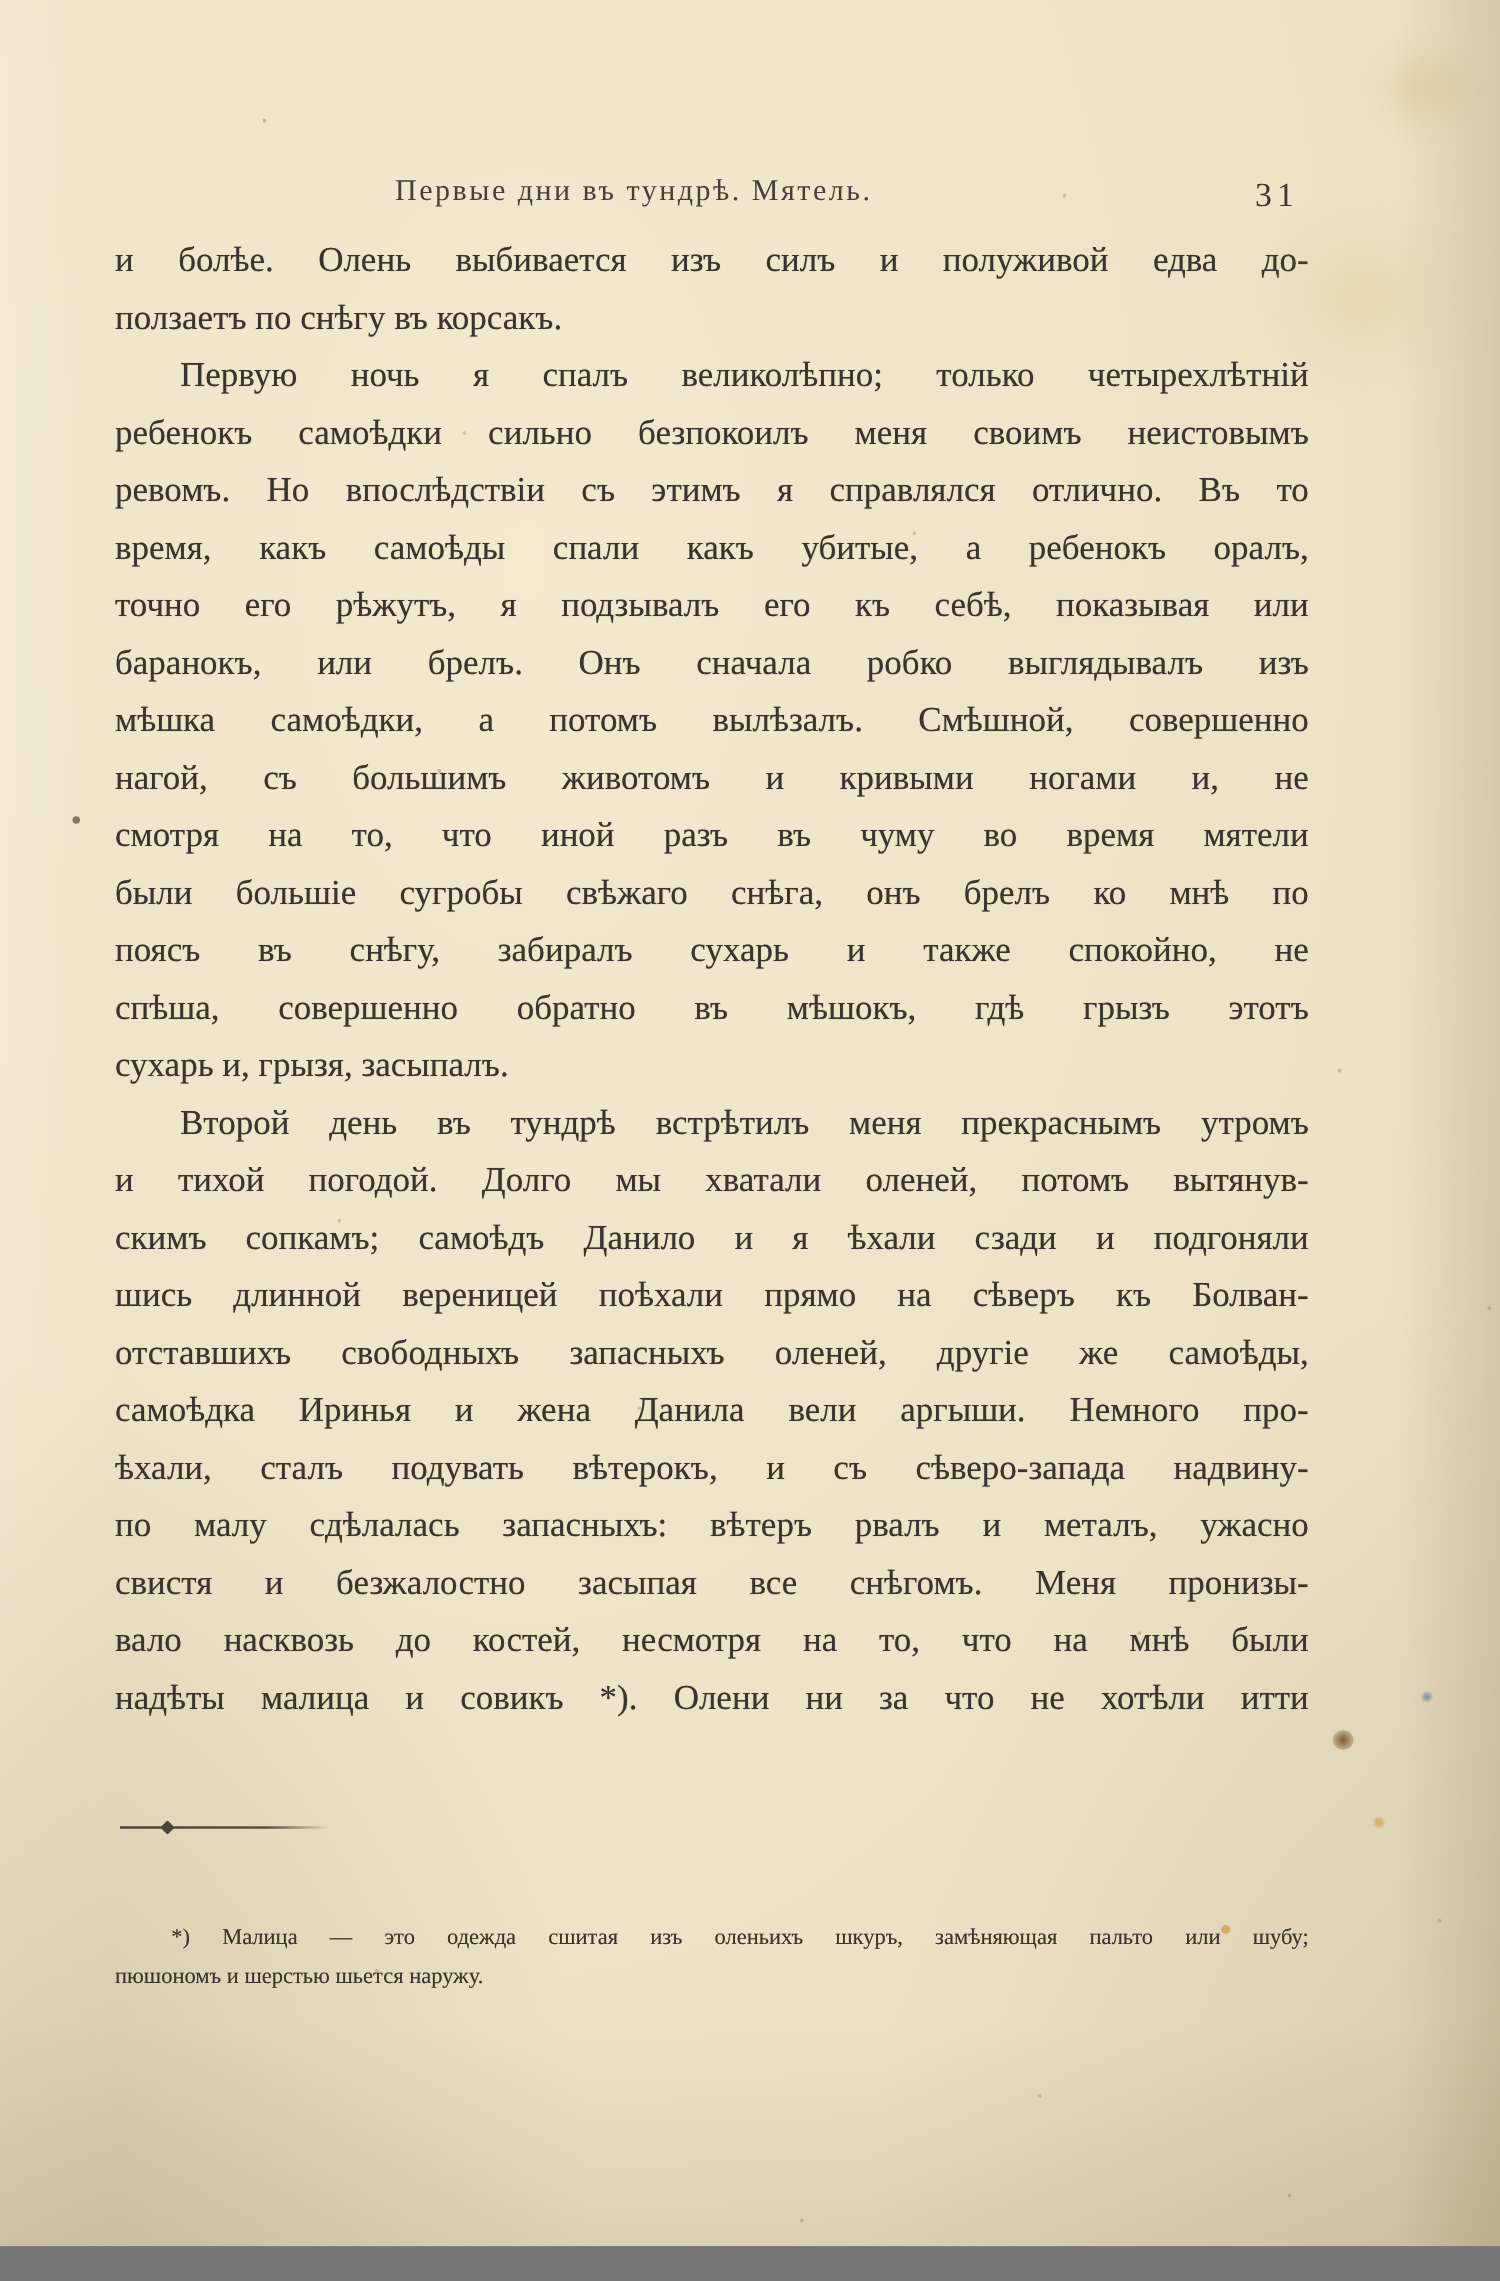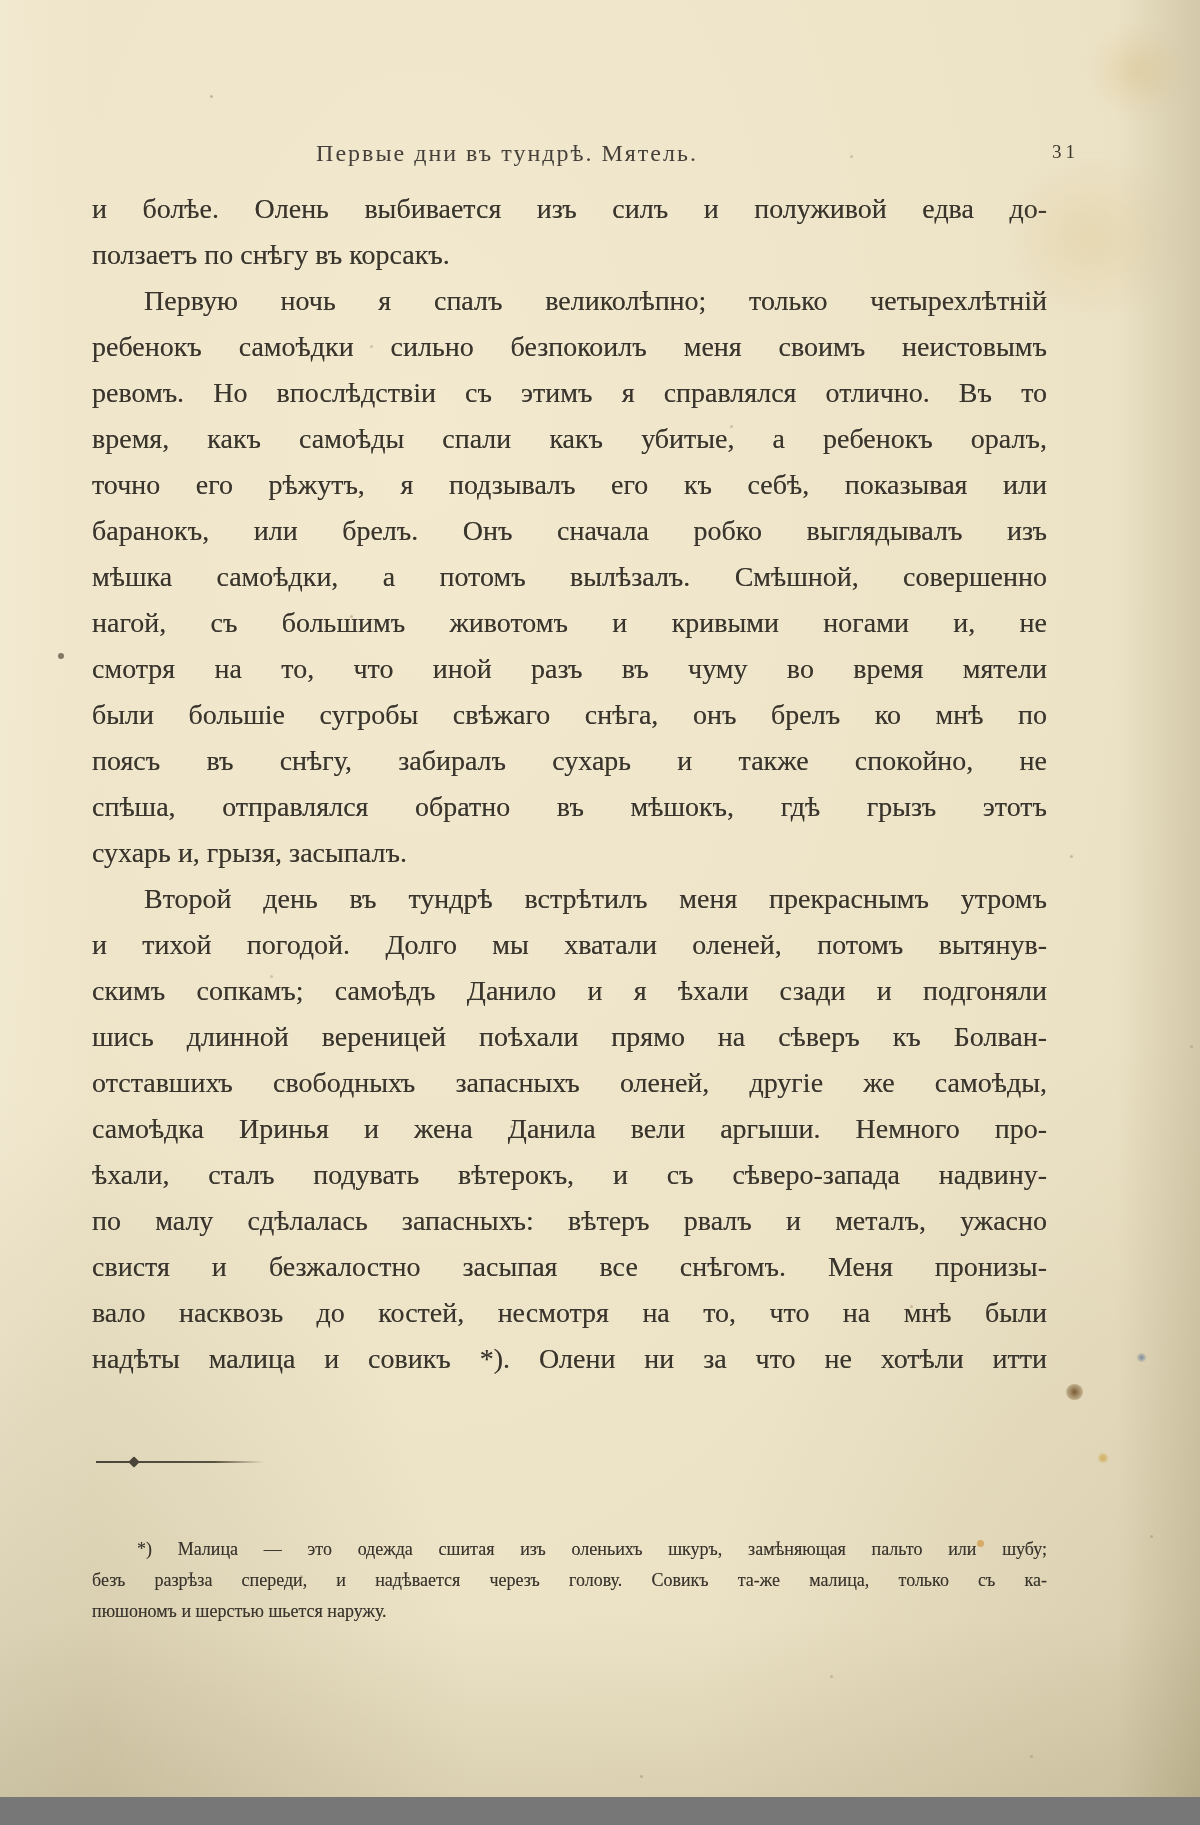--- a/index.html
+++ b/index.html
@@ -19,22 +19,22 @@
     color:#39352d;
   }
   .running-head{
     position:absolute; top:140px; left:92px; width:830px;
     text-align:center;
     font-size:24px; letter-spacing:2px;
     color:#45413a;
     white-space:nowrap;
   }
   .page-number{
-    position:absolute; top:141px; left:1052px;
-    font-size:19px; letter-spacing:4px; color:#3d392f;
+    position:absolute; top:141px; left:1004px;
+    font-size:27px; letter-spacing:4px; color:#3d392f;
   }
   .textblock{
     position:absolute; top:186px; left:92px; width:955px;
     font-size:28px; line-height:46px;
     text-shadow:0 0 .6px rgba(57,53,45,.55);
   }
   .para{margin:0;}
   .para.indent .line:first-child{text-indent:52px;}
   .line{
     text-align:justify;
@@ -103,21 +103,21 @@
         <div class="line">ребенокъ самоѣдки сильно безпокоилъ меня своимъ неистовымъ</div>
         <div class="line">ревомъ. Но впослѣдствіи съ этимъ я справлялся отлично. Въ то</div>
         <div class="line">время, какъ самоѣды спали какъ убитые, а ребенокъ оралъ,</div>
         <div class="line">точно его рѣжутъ, я подзывалъ его къ себѣ, показывая или</div>
         <div class="line">баранокъ, или брелъ. Онъ сначала робко выглядывалъ изъ</div>
         <div class="line">мѣшка самоѣдки, а потомъ вылѣзалъ. Смѣшной, совершенно</div>
         <div class="line">нагой, съ большимъ животомъ и кривыми ногами и, не</div>
         <div class="line">смотря на то, что иной разъ въ чуму во время мятели</div>
         <div class="line">были большіе сугробы свѣжаго снѣга, онъ брелъ ко мнѣ по</div>
         <div class="line">поясъ въ снѣгу, забиралъ сухарь и также спокойно, не</div>
-        <div class="line">спѣша, отправлялся обратно въ мѣшокъ, гдѣ грызъ этотъ</div>
+        <div class="line">спѣша, совершенно обратно въ мѣшокъ, гдѣ грызъ этотъ</div>
         <div class="line no-j">сухарь и, грызя, засыпалъ.</div>
       </div>
       <div class="para indent">
         <div class="line">Второй день въ тундрѣ встрѣтилъ меня прекраснымъ утромъ</div>
         <div class="line">и тихой погодой. Долго мы хватали оленей, потомъ вытянув-</div>
         <div class="line">скимъ сопкамъ; самоѣдъ Данило и я ѣхали сзади и подгоняли</div>
         <div class="line">шись длинной вереницей поѣхали прямо на сѣверъ къ Болван-</div>
         <div class="line">отставшихъ свободныхъ запасныхъ оленей, другіе же самоѣды,</div>
         <div class="line">самоѣдка Иринья и жена Данила вели аргыши. Немного про-</div>
         <div class="line">ѣхали, сталъ подувать вѣтерокъ, и съ сѣверо-запада надвину-</div>
@@ -128,21 +128,20 @@
       </div>
     </div>
 
   <div class="footnote-divider">
     <span class="diamond"></span>
   </div>
 
   <div class="footnote">
       <div class="para indent">
         <div class="line">*) Малица — это одежда сшитая изъ оленьихъ шкуръ, замѣняющая пальто или шубу;</div>
-        <div class="line">безъ разрѣза спереди, и надѣвается черезъ голову. Совикъ та-же малица, только съ ка-</div>
         <div class="line no-j">пюшономъ и шерстью шьется наружу.</div>
       </div>
     </div>
 
   <div class="stain stain-a"></div>
   <div class="stain stain-b"></div>
   <div class="stain stain-c"></div>
   <div class="stain stain-d"></div>
   <div class="stain stain-e"></div>
   <div class="stain stain-f"></div>

